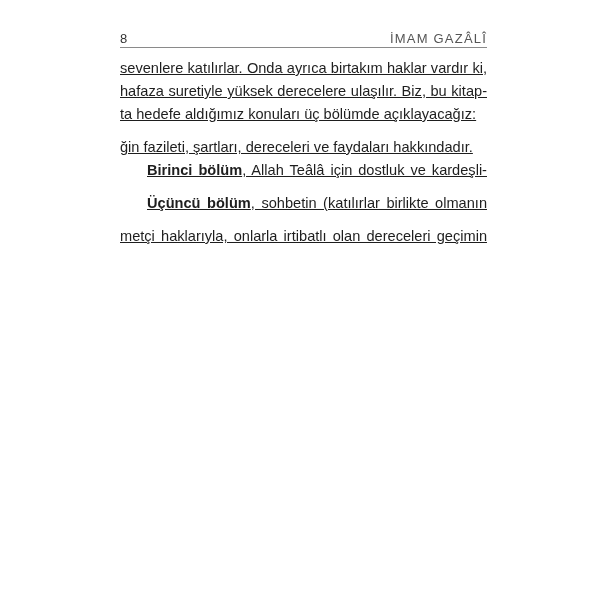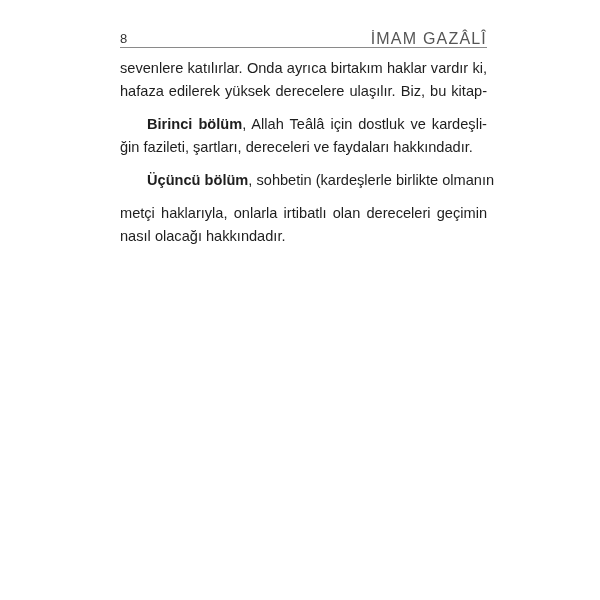--- a/index.html
+++ b/index.html
@@ -2,51 +2,51 @@
 <html><head>
 <meta charset="utf-8">
 <style>
   html, body { margin:0; padding:0; }
   body { width:600px; height:600px; background:#ffffff; position:relative; overflow:hidden;
          font-family:"Liberation Sans", "DejaVu Sans", sans-serif; color:#1e1e1e; }
   .page { position:absolute; left:120px; top:30px; width:367px; }
   .running-head { display:flex; justify-content:space-between; align-items:flex-end;
                   border-bottom:1px solid #8a8a8a; padding-bottom:1px; height:16px; }
   .page-number { font-size:13px; color:#333; line-height:14px; }
-  .running-title { font-size:16px; letter-spacing:1.2px; color:#555; line-height:14px; }
-  .body-text { margin-top:9px; font-size:14.6px; line-height:23px; text-align:justify; }
+  .running-title { font-size:13px; letter-spacing:1.2px; color:#555; line-height:14px; }
+  .body-text { margin-top:9px; font-size:14.6px; line-height:23px; text-align:justify;text-decoration:underline; }
   .para { margin:0; }
   .para .line { display:block; white-space:nowrap; text-align-last:justify; text-align:justify; }
   .para .line.last { text-align-last:left; }
   .para.section { margin-top:10px; }
   .para.section .line.first { padding-left:27px; }
   .bold { font-weight:bold; }
 </style>
 </head>
 <body>
 
 <div class="page">
   <div class="running-head">
     <span class="page-number">8</span>
     <span class="running-title">İMAM GAZÂLÎ</span>
   </div>
 
   <div class="body-text">
     <p class="para">
       <span class="line">sevenlere katılırlar. Onda ayrıca birtakım haklar vardır ki,</span>
-      <span class="line">hafaza edilerek yüksek derecelere ulaşılır. Biz, bu kitap-</span>
+      <span class="line">hafaza suretiyle yüksek derecelere ulaşılır. Biz, bu kitap-</span>
+      <span class="line last">ta hedefe aldığımız konuları üç bölümde açıklayacağız:</span>
     </p>
 
     <p class="para section">
+      <span class="line last">ğin fazileti, şartları, dereceleri ve faydaları hakkındadır.</span>
       <span class="line first"><span class="bold">Birinci bölüm</span><span>, Allah Teâlâ için dostluk ve kardeşli-</span></span>
-      <span class="line last">ğin fazileti, şartları, dereceleri ve faydaları hakkındadır.</span>
     </p>
 
     <p class="para section">
-      <span class="line first"><span class="bold">Üçüncü bölüm</span><span>, sohbetin (kardeşlerle birlikte olmanın</span></span>
+      <span class="line first"><span class="bold">Üçüncü bölüm</span><span>, sohbetin (katılırlar birlikte olmanın</span></span>
     </p>
 
     <p class="para section">
       <span class="line">metçi haklarıyla, onlarla irtibatlı olan dereceleri geçimin</span>
-      <span class="line last">nasıl olacağı hakkındadır.</span>
     </p>
   </div>
 </div>
 
 </body></html>

